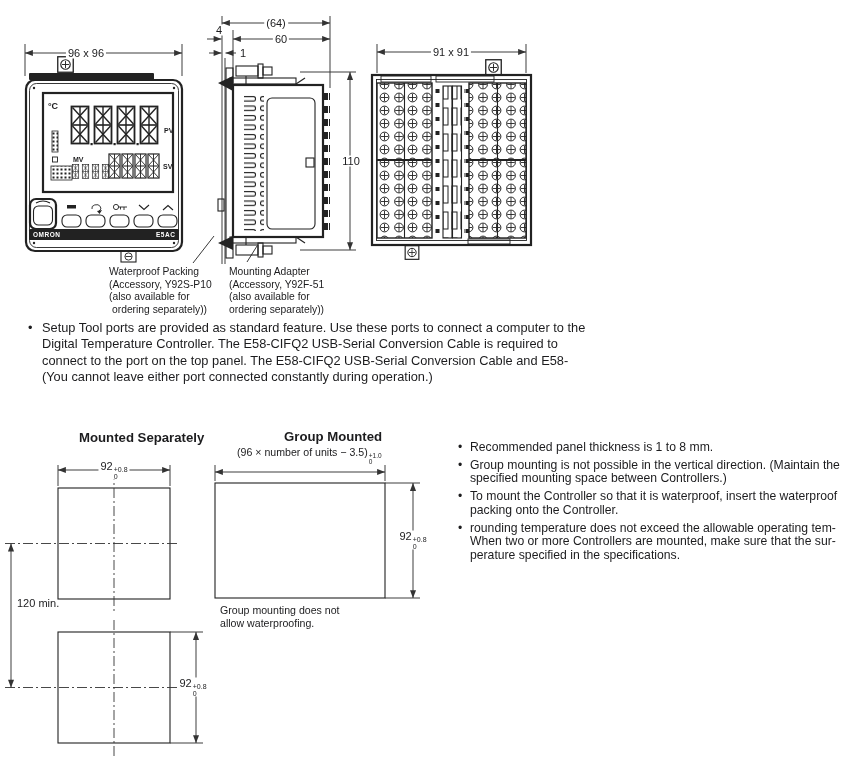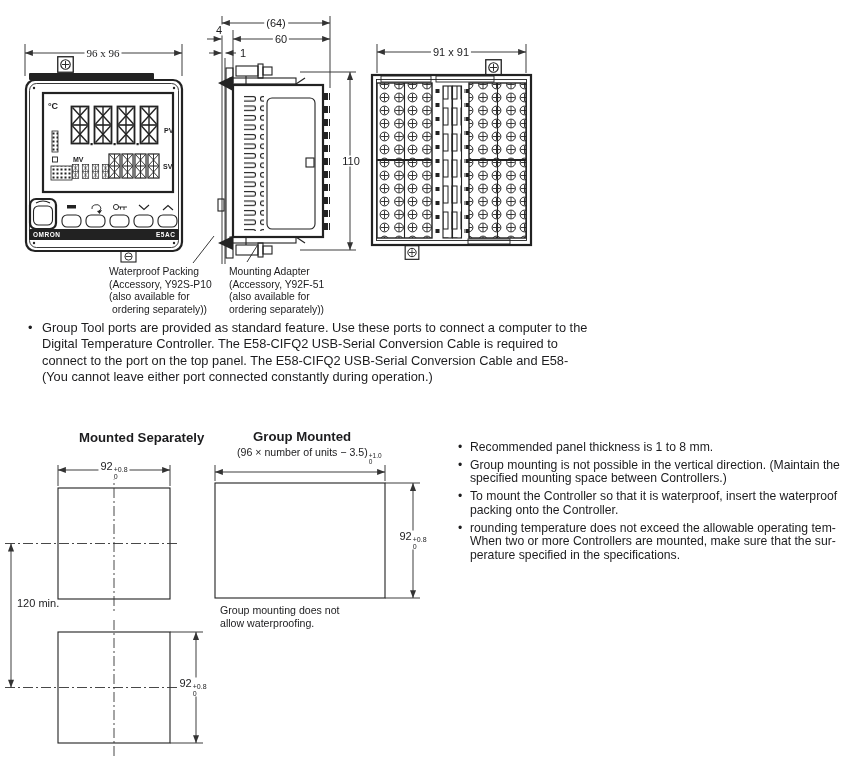--- a/index.html
+++ b/index.html
@@ -241,21 +241,21 @@
     <line class="dim-l" x1="215" y1="465" x2="215" y2="481"></line>
     <line class="dim-l" x1="385" y1="465" x2="385" y2="481"></line>
     <line class="dim-l" x1="215" y1="472" x2="385" y2="472" marker-start="url(#ar)" marker-end="url(#ar)"></line>
     <rect class="ln" x="215" y="483" width="170" height="115" stroke-width="1.3"></rect>
     <line class="dim-l" x1="385" y1="483" x2="420" y2="483"></line>
     <line class="dim-l" x1="385" y1="598" x2="420" y2="598"></line>
     <line class="dim-l" x1="413" y1="483" x2="413" y2="598" marker-start="url(#ar)" marker-end="url(#ar)"></line>
   </g>
 </svg>
 
-<div class="dim" style="left:103px;top:53px;font-family:Liberation Serif, serif;">96 x 96</div>
+<div class="dim" style="left:86px;top:53px;">96 x 96</div>
 <div class="dim" style="left:276px;top:23px;">(64)</div>
 <div class="dim" style="left:281px;top:39px;">60</div>
 <div class="dim" style="left:219px;top:30px;">4</div>
 <div class="dim nobg" style="left:243px;top:53px;">1</div>
 <div class="dim" style="left:351px;top:161px;">110</div>
 <div class="dim" style="left:451px;top:52px;">91 x 91</div>
 
 <div class="panel-lbl" style="left:48px;top:103px;font-size:9px;">°C</div>
 <div class="panel-lbl" style="left:164px;top:127px;">PV</div>
 <div class="panel-lbl" style="left:163px;top:163px;">SV</div>
@@ -272,29 +272,29 @@
 <div class="small-label" style="left:229px;top:266px;">
   <div>Mounting Adapter</div>
   <div>(Accessory, Y92F-51</div>
   <div>(also available for</div>
   <div>ordering separately))</div>
 </div>
 
 <div id="setup-note">
   <span class="bullet">•</span>
   <div class="lines">
-    <div>Group Tool ports are provided as standard feature. Use these ports to connect a computer to the</div>
+    <div>Setup Tool ports are provided as standard feature. Use these ports to connect a computer to the</div>
     <div>Digital Temperature Controller. The E58-CIFQ2 USB-Serial Conversion Cable is required to</div>
     <div>connect to the port on the top panel. The E58-CIFQ2 USB-Serial Conversion Cable and E58-</div>
     <div>(You cannot leave either port connected constantly during operation.)</div>
   </div>
 </div>
 
 <div class="hdr" style="left:59px;top:430px;">Mounted Separately</div>
-<div class="hdr" style="left:233px;top:429px;text-align:center;">Group Mounted</div>
+<div class="hdr" style="left:264px;top:429px;text-align:center;">Group Mounted</div>
 
 <div class="formula" style="left:237px;top:446px;">
   <span>(96 × number of units − 3.5)</span><span class="tol">
         <span>+1.0</span>
         <span>0</span>
       </span>
 </div>
 
 <div class="dim" style="left:114px;top:470px;">
   <span>92</span><span class="tol">

